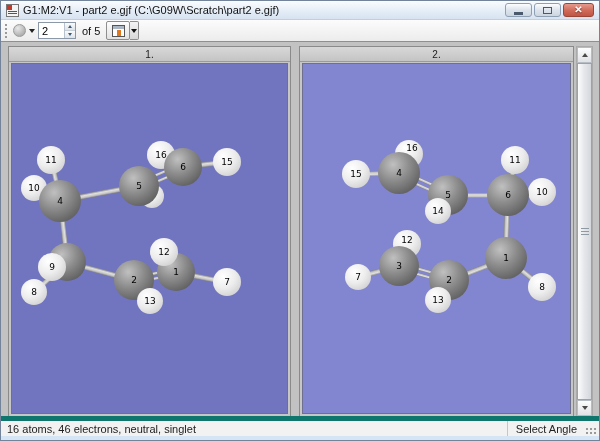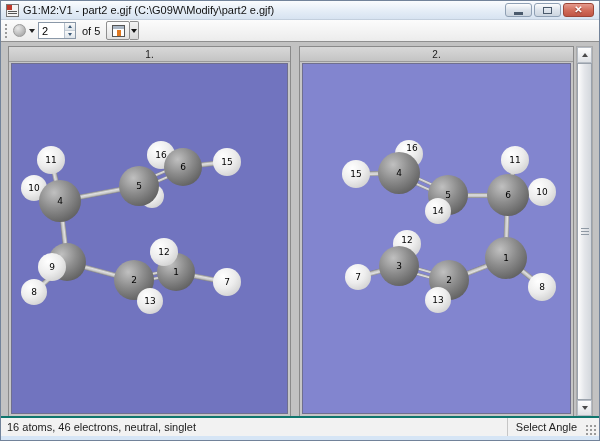--- a/index.html
+++ b/index.html
@@ -89,37 +89,37 @@
   .sb-btn.up { top:0; } .sb-btn.down { bottom:0; }
   .sb-up-arr { width:0; height:0; border-left:3.5px solid transparent; border-right:3.5px solid transparent; border-bottom:4px solid #4a4a4a; }
   .sb-dn-arr { width:0; height:0; border-left:3.5px solid transparent; border-right:3.5px solid transparent; border-top:4px solid #4a4a4a; }
   .sb-thumb { position:absolute; left:0; right:0; top:16px; bottom:16px;
     background:linear-gradient(to right,#fdfdfd,#e4e6ea 50%,#d4d8dd); border:1px solid #9aa2ac;
     display:flex; align-items:center; justify-content:center; }
   .sb-grip { width:8px; height:7px;
     background:repeating-linear-gradient(#8f99a4 0 1px, transparent 1px 3px); }
   
   .statusbar { position:absolute; bottom:4px; left:0; right:0; height:20px;
-    background:#f2f2f2; border-top:2px solid #0f766e;
+    background:#f2f2f2; border-top:5px solid #0f766e;
     display:flex; align-items:center; font-size:11px; color:#222; }
   .sb-left { padding-left:6px; flex:1; white-space:nowrap; }
   .sb-seg { border-left:1px solid #c6c6c6; padding:0 8px; height:100%; display:flex; align-items:center; white-space:nowrap; }
   .resize-grip { width:12px; height:12px; margin:6px 2px 0 0; align-self:flex-start;
     background-image:radial-gradient(circle, #9a9a9a 1px, transparent 1.2px);
     background-size:4px 4px; background-position:bottom right; }
   .frame-bottom { position:absolute; bottom:0; left:0; right:0; height:4px; background:#d6e5f5; }
 </style>
 </head>
 <body>
 
 <div class="window">
 
   <div class="titlebar">
     <div class="app-icon"></div>
-    <div class="title-text">G1:M2:V1 - part2 e.gjf (C:\G09W\Modify\part2 e.gjf)</div>
+    <div class="title-text">G1:M2:V1 - part2 e.gjf (C:\G09W\Scratch\part2 e.gjf)</div>
     <div class="winbtns">
       <div class="winbtn">
           <div class="glyph-min"></div>
         </div>
       <div class="winbtn">
           <div class="glyph-max"></div>
         </div>
       <div class="winbtn close">
           <div class="glyph-close">✕</div>
         </div>

